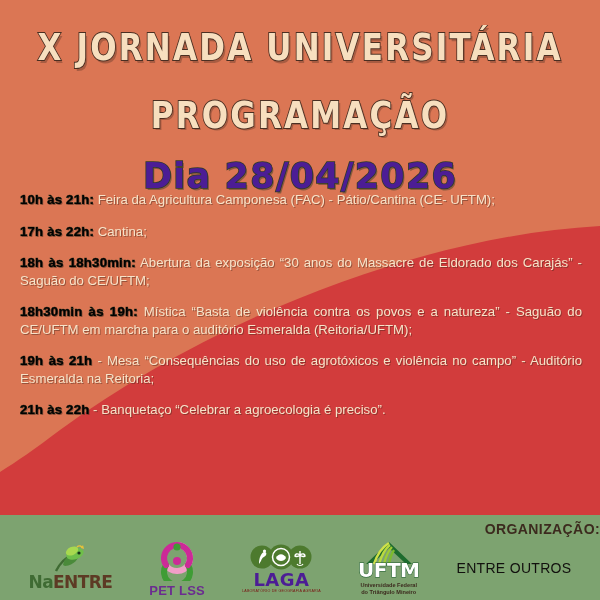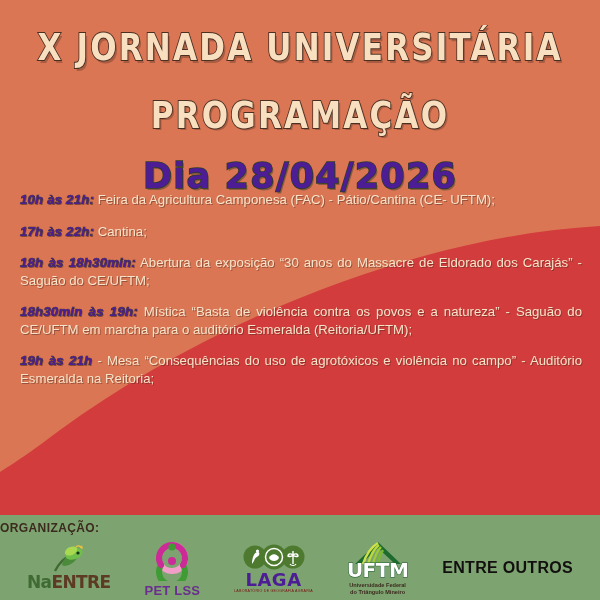--- a/index.html
+++ b/index.html
@@ -71,37 +71,36 @@
     font-family:"Liberation Sans", sans-serif;
     font-size:13.2px;
     line-height:17.5px;
     margin-bottom:14px;
     text-align:justify;
     text-shadow:1px 1px 0 rgba(70,40,28,.45);
   }
   .item:last-child{margin-bottom:0;}
   .item .t{
     font-weight:bold;
-    color:#4c1d95;
+    color:#000000;
     -webkit-text-stroke:.7px #2f3b26;
     paint-order:stroke fill;
     letter-spacing:.2px;
-    font-style:italic;
   }
   .item.nojust{text-align:left;}
 
   
   .footer{
     position:absolute;left:0;bottom:0;width:600px;height:85px;
     background:#7da370;z-index:6;
   }
   .org-label{
-    position:absolute;left:0;top:6px;width:600px;text-align:left;
+    position:absolute;left:0;top:6px;width:600px;text-align:right;
     font-family:"Liberation Sans", sans-serif;
-    font-weight:bold;font-size:12px;letter-spacing:.4px;
+    font-weight:bold;font-size:14px;letter-spacing:.4px;
     color:#3c2a1e;
   }
   .logos{
     position:absolute;left:0;top:20px;width:600px;height:65px;
     display:flex;align-items:center;justify-content:space-around;
     padding:0 10px;box-sizing:border-box;
   }
   .logo{
     display:flex;flex-direction:column;align-items:center;justify-content:center;
     line-height:1;
@@ -138,21 +137,21 @@
     margin-top:-6px;
     text-align:center;
   }
   .uftm-sub{
     font-family:"Liberation Sans", sans-serif;font-size:5.6px;font-weight:bold;
     color:#3c2a1e;text-align:center;line-height:7px;margin-top:2px;
   }
 
   
   .entre-outros{
-    font-family:"Liberation Sans", sans-serif;font-weight:bold;font-size:16px;
+    font-family:"Liberation Sans", sans-serif;font-weight:normal;font-size:14px;
     color:#12100e;letter-spacing:.3px;
   }
 </style>
 </head>
 <body>
 
 <div class="poster">
 
   <svg class="bg-svg" viewBox="0 0 600 600" preserveAspectRatio="none">
     <rect x="0" y="0" width="600" height="600" fill="#db7654"></rect>
@@ -180,20 +179,23 @@
     </p>
 
     <p class="item">
       <span class="t">18h30min às 19h:</span><span> Mística “Basta de violência contra os povos e a natureza” - Saguão do CE/UFTM em marcha para o auditório Esmeralda (Reitoria/UFTM);</span>
     </p>
 
     <p class="item">
       <span class="t">19h às 21h</span><span> - Mesa “Consequências do uso de agrotóxicos e violência no campo” - Auditório Esmeralda na Reitoria;</span>
     </p>
 
+    <p class="item nojust">
+      <span class="t">21h às 22h</span><span> - Banquetaço “Celebrar a agroecologia é preciso”.</span>
+    </p>
 
   </div>
 
   <div class="footer">
 
     <div class="org-label">ORGANIZAÇÃO:</div>
 
     <div class="logos">
 
       <div class="logo">

